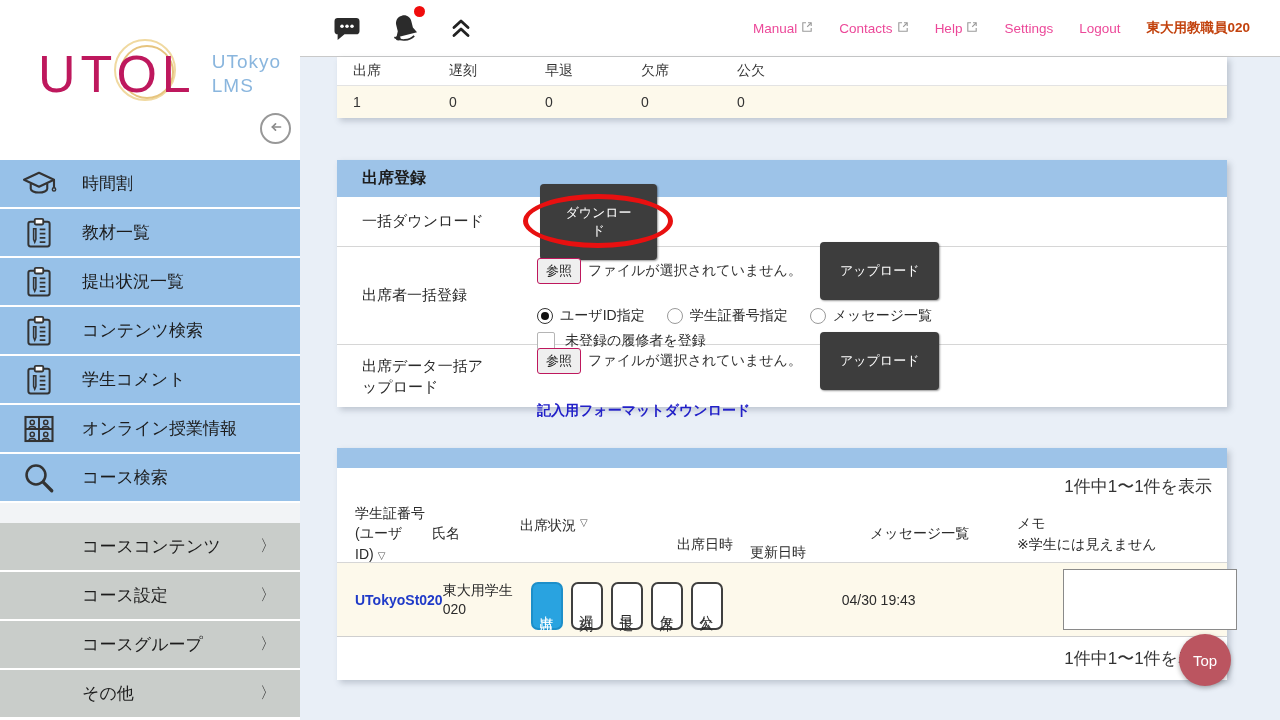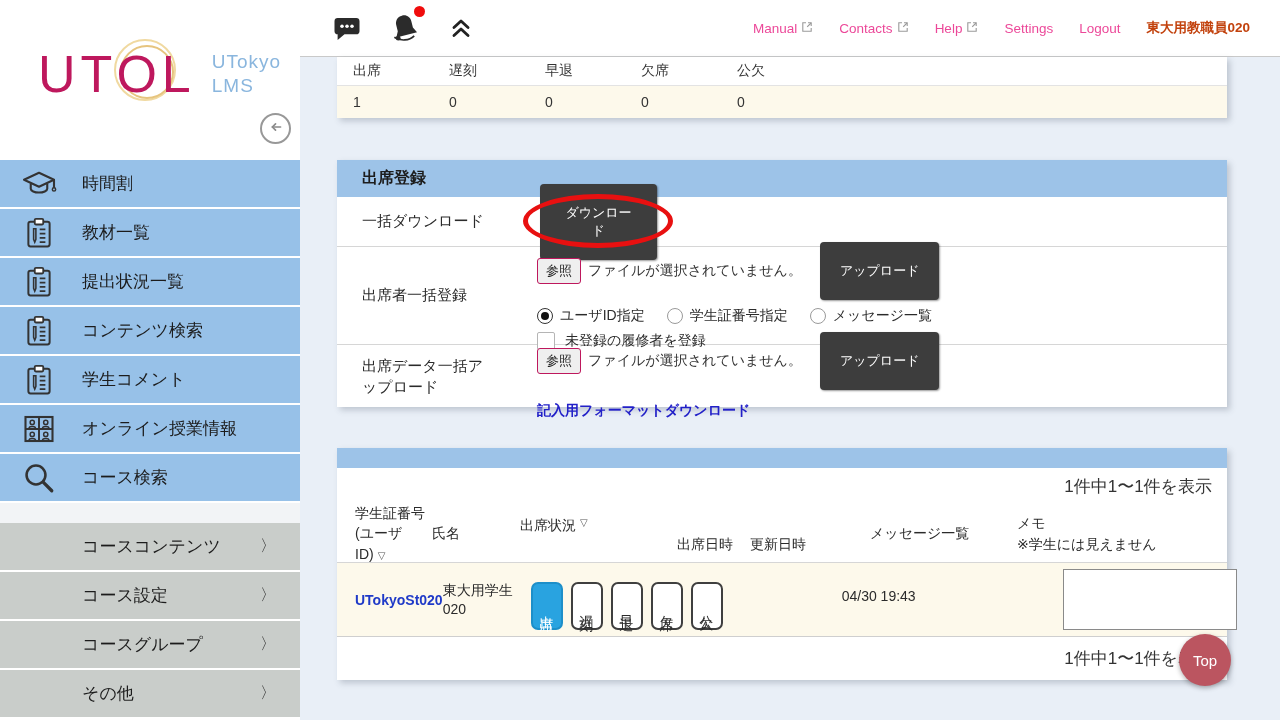--- a/index.html
+++ b/index.html
@@ -92,21 +92,21 @@
   .panel-students { top:391px; }
   .st-bluebar { height:20px; background:#9dc3e8; }
   .st-count { height:37px; display:flex; align-items:center; justify-content:flex-end;
      padding-right:15px; font-size:17px; color:#333; }
   .st-header { display:flex; height:58px; border-bottom:1px solid #d6d6d6; font-size:14px; color:#2b2b2b; }
   .st-hcell { display:flex; align-items:center; }
   .hc1 { flex:0 0 95px; padding-left:18px; }
   .hc2 { flex:0 0 88px; }
   .hc3 { flex:0 0 157px; align-items:flex-start; padding-top:12px; }
   .hc4 { flex:0 0 73px; align-items:flex-end; padding-bottom:8px; }
-  .hc5 { flex:0 0 120px; align-items:flex-end; padding-bottom:8px; }
+  .hc5 { flex:0 0 120px; align-items:flex-end; padding-bottom:0; }
   .hc6 { flex:0 0 147px; }
   .hc7 { flex:1; }
   .two-line { line-height:1.45; }
   .sort-glyph { font-size:10px; color:#555; margin-left:4px; }
   .st-row { display:flex; height:74px; background:#fdf9eb; border-bottom:1px solid #cfcfcf; }
   .st-cell { display:flex; align-items:center; }
   .student-id { font-size:14px; font-weight:bold; color:#1f3ac8; cursor:pointer; }
   .student-name { font-size:14px; color:#2b2b2b; line-height:1.35; padding-right:16px; }
   .status-group { display:flex; gap:8px; align-items:center; }
   .status-btn { width:32px; height:48px; border:2px solid #3f3f3f; border-radius:7px; background:#fff;

